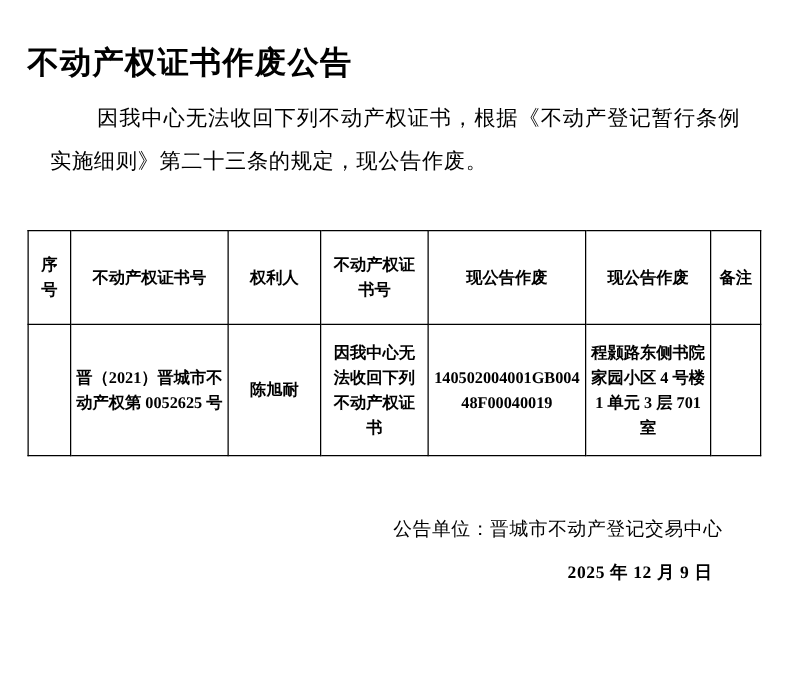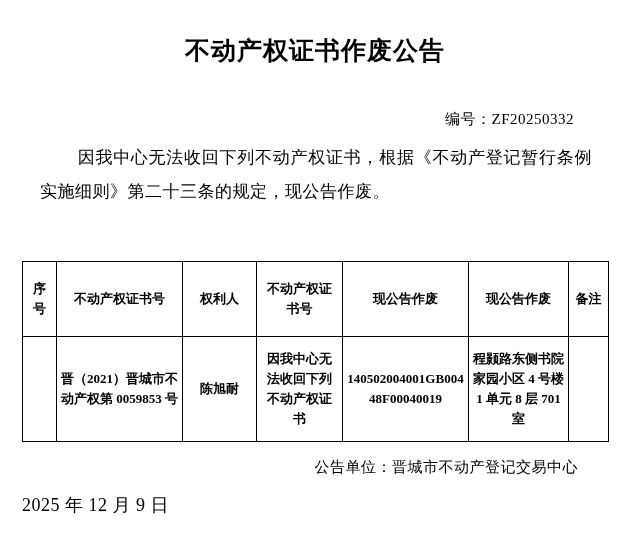--- a/index.html
+++ b/index.html
@@ -15,21 +15,21 @@
     overflow: hidden;
   }
   .page {
     position: relative;
     width: 630px;
     height: 554px;
     box-sizing: border-box;
     padding: 0 22px;
   }
   .doc-title {
-    text-align: center;
+    text-align: left;
     font-size: 25px;
     font-weight: bold;
     letter-spacing: 1px;
     margin-top: 36px;
     margin-bottom: 0;
     line-height: 1.2;
   }
   .doc-number {
     text-align: right;
     font-size: 15px;
@@ -44,21 +44,21 @@
     text-align: justify;
     text-justify: inter-ideograph;
     padding: 0 16px 0 18px;
     letter-spacing: 0.5px;
   }
   .body-text .indent {
     display: inline-block;
     width: 2.2em;
   }
   table.reg-table {
-    margin-top: 52px;
+    margin-top: 38px;
     width: 586px;
     margin-left: auto;
     margin-right: auto;
     border-collapse: collapse;
     table-layout: fixed;
   }
   table.reg-table th,
   table.reg-table td {
     border: 1px solid #000000;
     text-align: center;
@@ -79,42 +79,40 @@
   .col-seq { width: 34px; }
   .col-cert { width: 126px; }
   .col-owner { width: 74px; }
   .col-type { width: 86px; }
   .col-unit { width: 126px; }
   .col-loc { width: 100px; }
   .col-note { width: 40px; }
   .footer-org {
     text-align: right;
     font-size: 15px;
-    margin-top: 16px;
+    margin-top: 49px;
     padding-right: 30px;
     letter-spacing: 0.5px;
   }
   .footer-date {
-    text-align: left;
-    font-size: 18px;
+    text-align: right;
+    font-size: 14px;
     margin-top: 16px;
     padding-right: 38px;
     letter-spacing: 0.5px;
+    font-weight: bold;
   }
 </style>
 </head>
 <body>
 
 <div class="page">
 
   <div class="doc-title">不动产权证书作废公告</div>
 
-  <div class="doc-number">
-    <span>编号：</span><span>ZF20250332</span>
-  </div>
 
   <div class="body-text">
     <span class="indent"></span><span>因我中心无法收回下列不动产权证书，根据《不动产登记暂行条例实施细则》第二十三条的规定，现公告作废。</span>
   </div>
 
   <table class="reg-table">
     <colgroup>
       <col class="col-seq">
       <col class="col-cert">
       <col class="col-owner">
@@ -130,25 +128,25 @@
         <th>权利人</th>
         <th>不动产权证书号</th>
         <th>现公告作废</th>
         <th>现公告作废</th>
         <th>备注</th>
       </tr>
     </thead>
     <tbody>
       <tr>
         <td></td>
-        <td>晋（2021）晋城市不动产权第 0059853 号</td>
+        <td>晋（2021）晋城市不动产权第 0052625 号</td>
         <td>陈旭耐</td>
         <td>因我中心无法收回下列不动产权证书</td>
         <td>140502004001GB00448F00040019</td>
-        <td>程颢路东侧书院家园小区 4 号楼 1 单元 8 层 701 室</td>
+        <td>程颢路东侧书院家园小区 4 号楼 1 单元 3 层 701 室</td>
         <td></td>
       </tr>
     </tbody>
   </table>
 
   <div class="footer-org">公告单位：晋城市不动产登记交易中心</div>
   <div class="footer-date">2025 年 12 月 9 日</div>
 
 </div>
 

